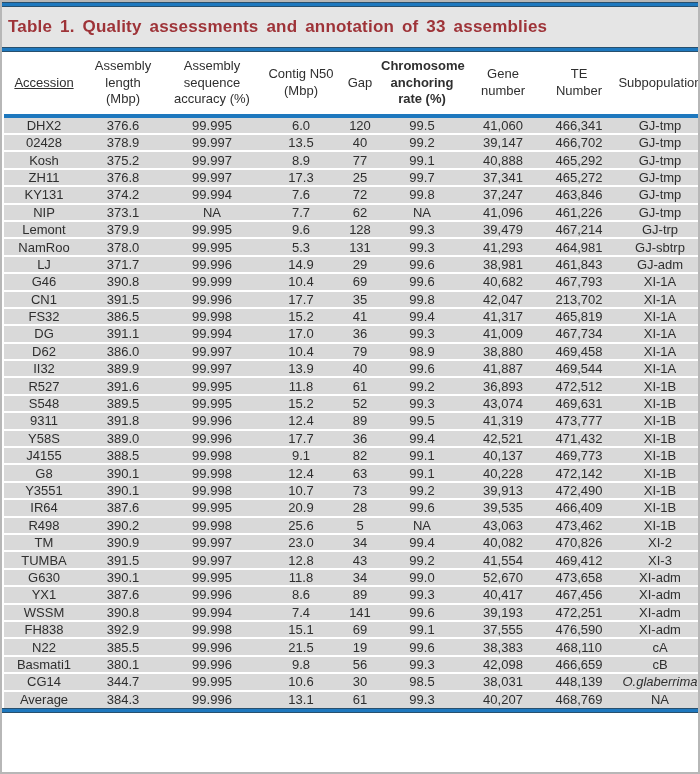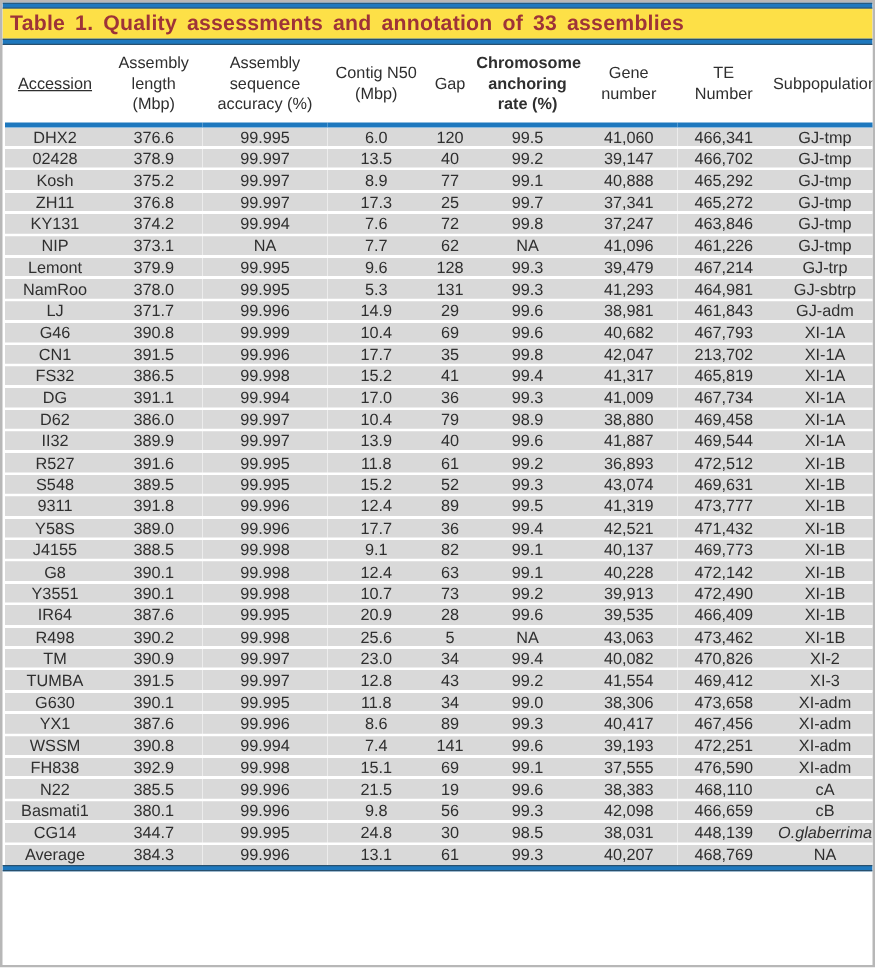--- a/index.html
+++ b/index.html
@@ -24,25 +24,25 @@
     overflow:hidden;
     padding-bottom:6px;
   }
   .rule{
     height:5px;
     background:var(--blue);
     border-top:1px solid var(--blue-dark);
     border-bottom:1px solid var(--blue-dark);
   }
   .title-band{
-    height:24px;
+    height:40px;
     display:flex;
     align-items:center;
     padding-left:6px;
-    background:#fde047;
+    background:#e5e5e5;
   }
   .title-band span{
     font-size:17px;
     font-weight:bold;
     color:var(--title-red);
     word-spacing:3px;
     letter-spacing:0.2px;
     white-space:nowrap;
   }
   .table-wrap{
@@ -414,21 +414,21 @@
             <td>469,412</td>
             <td>XI-3</td>
           </tr>
           <tr>
             <td>G630</td>
             <td>390.1</td>
             <td>99.995</td>
             <td>11.8</td>
             <td>34</td>
             <td>99.0</td>
-            <td>38,306</td>
+            <td>52,670</td>
             <td>473,658</td>
             <td>XI-adm</td>
           </tr>
           <tr>
             <td>YX1</td>
             <td>387.6</td>
             <td>99.996</td>
             <td>8.6</td>
             <td>89</td>
             <td>99.3</td>
@@ -477,21 +477,21 @@
             <td>56</td>
             <td>99.3</td>
             <td>42,098</td>
             <td>466,659</td>
             <td>cB</td>
           </tr>
           <tr>
             <td>CG14</td>
             <td>344.7</td>
             <td>99.995</td>
-            <td>24.8</td>
+            <td>10.6</td>
             <td>30</td>
             <td>98.5</td>
             <td>38,031</td>
             <td>448,139</td>
             <td class="italic">O.glaberrima</td>
           </tr>
           <tr>
             <td>Average</td>
             <td>384.3</td>
             <td>99.996</td>

